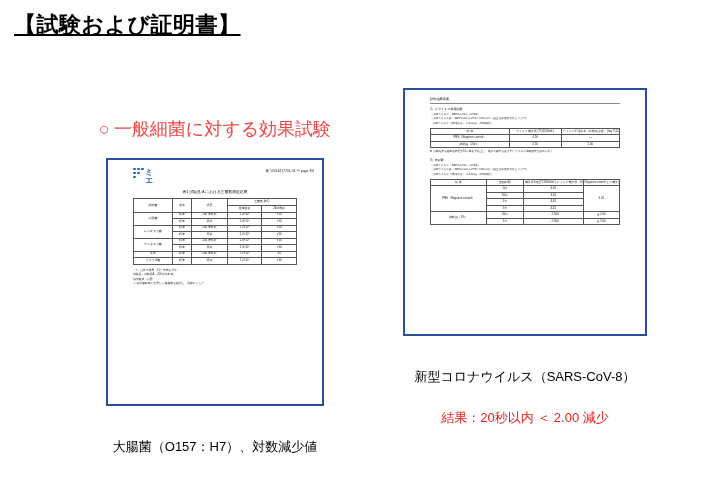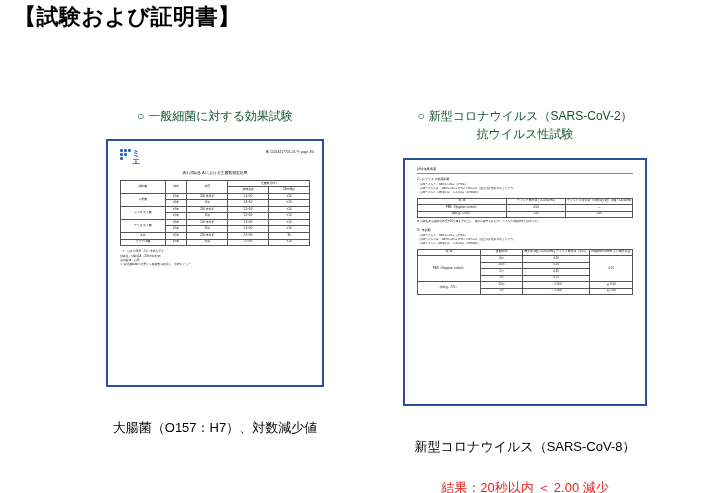--- a/index.html
+++ b/index.html
@@ -11,47 +11,48 @@
     height: 493px;
     background: #ffffff;
     font-family: "Liberation Sans", sans-serif;
     color: #111111;
     overflow: hidden;
     position: relative;
   }
   .page-title {
     position: absolute;
     left: 14px;
-    top: 2px;
+    top: 10px;
     font-size: 22px;
     font-weight: bold;
     letter-spacing: 0.5px;
     color: #000000;
+    text-decoration: underline;
   }
 
   .columns {
     position: absolute;
     top: 88px;
     left: 0;
     width: 716px;
     height: 400px;
   }
   .col {
     position: absolute;
     top: 0;
     width: 330px;
   }
   .col-left { left: 50px; }
   .col-right { left: 360px; }
 
   .col-heading {
     text-align: center;
-    font-size: 12px;
+    font-size: 18px;
     line-height: 1.55;
-    color: #14532d;
+    color: #ef4444;
     margin: 0 0 14px 0;
     white-space: pre-line;
   }
   .col-heading .bullet {
     margin-right: 4px;
   }
 
   .doc-frame {
     border: 2px solid #2b4fa0;
     background: #ffffff;
@@ -66,21 +67,21 @@
   }
   .doc-right {
     width: 244px;
     height: 248px;
   }
 
   
   .mini {
     position: absolute;
     inset: 0;
-    padding: 7px 12px;
+    padding: 7px 25px;
     box-sizing: border-box;
     font-size: 3.1px;
     line-height: 1.5;
     color: #1a1a1a;
   }
   .mini-logo {
     width: 22px;
     height: 14px;
     position: relative;
   }
@@ -291,24 +292,20 @@
     </div>
 
     <div class="caption">
       <span class="caption-line">大腸菌（O157：H7）、対数減少値</span>
       
       
     </div>
   </div>
 
   <div class="col col-right">
-    <div class="col-heading">
-      <span class="bullet">○</span><span>新型コロナウイルス（SARS-CoV-2）
-抗ウイルス性試験</span>
-    </div>
 
     <div class="doc-frame doc-right">
       <div class="mini">
         <div class="r-head">試験結果概要</div>
 
         <div class="r-sec">2）抗ウイルス効果試験</div>
         <div class="r-line">・試験ウイルス：SARS-CoV-2（JPN株）</div>
         <div class="r-line">・試験ウイルス株：SARS-CoV-2 JPN/TY/WK-521（国立感染症研究所より分与）</div>
         <div class="r-line">・試験ウイルス力価測定法：TCID50法（Vero細胞）</div>
 

